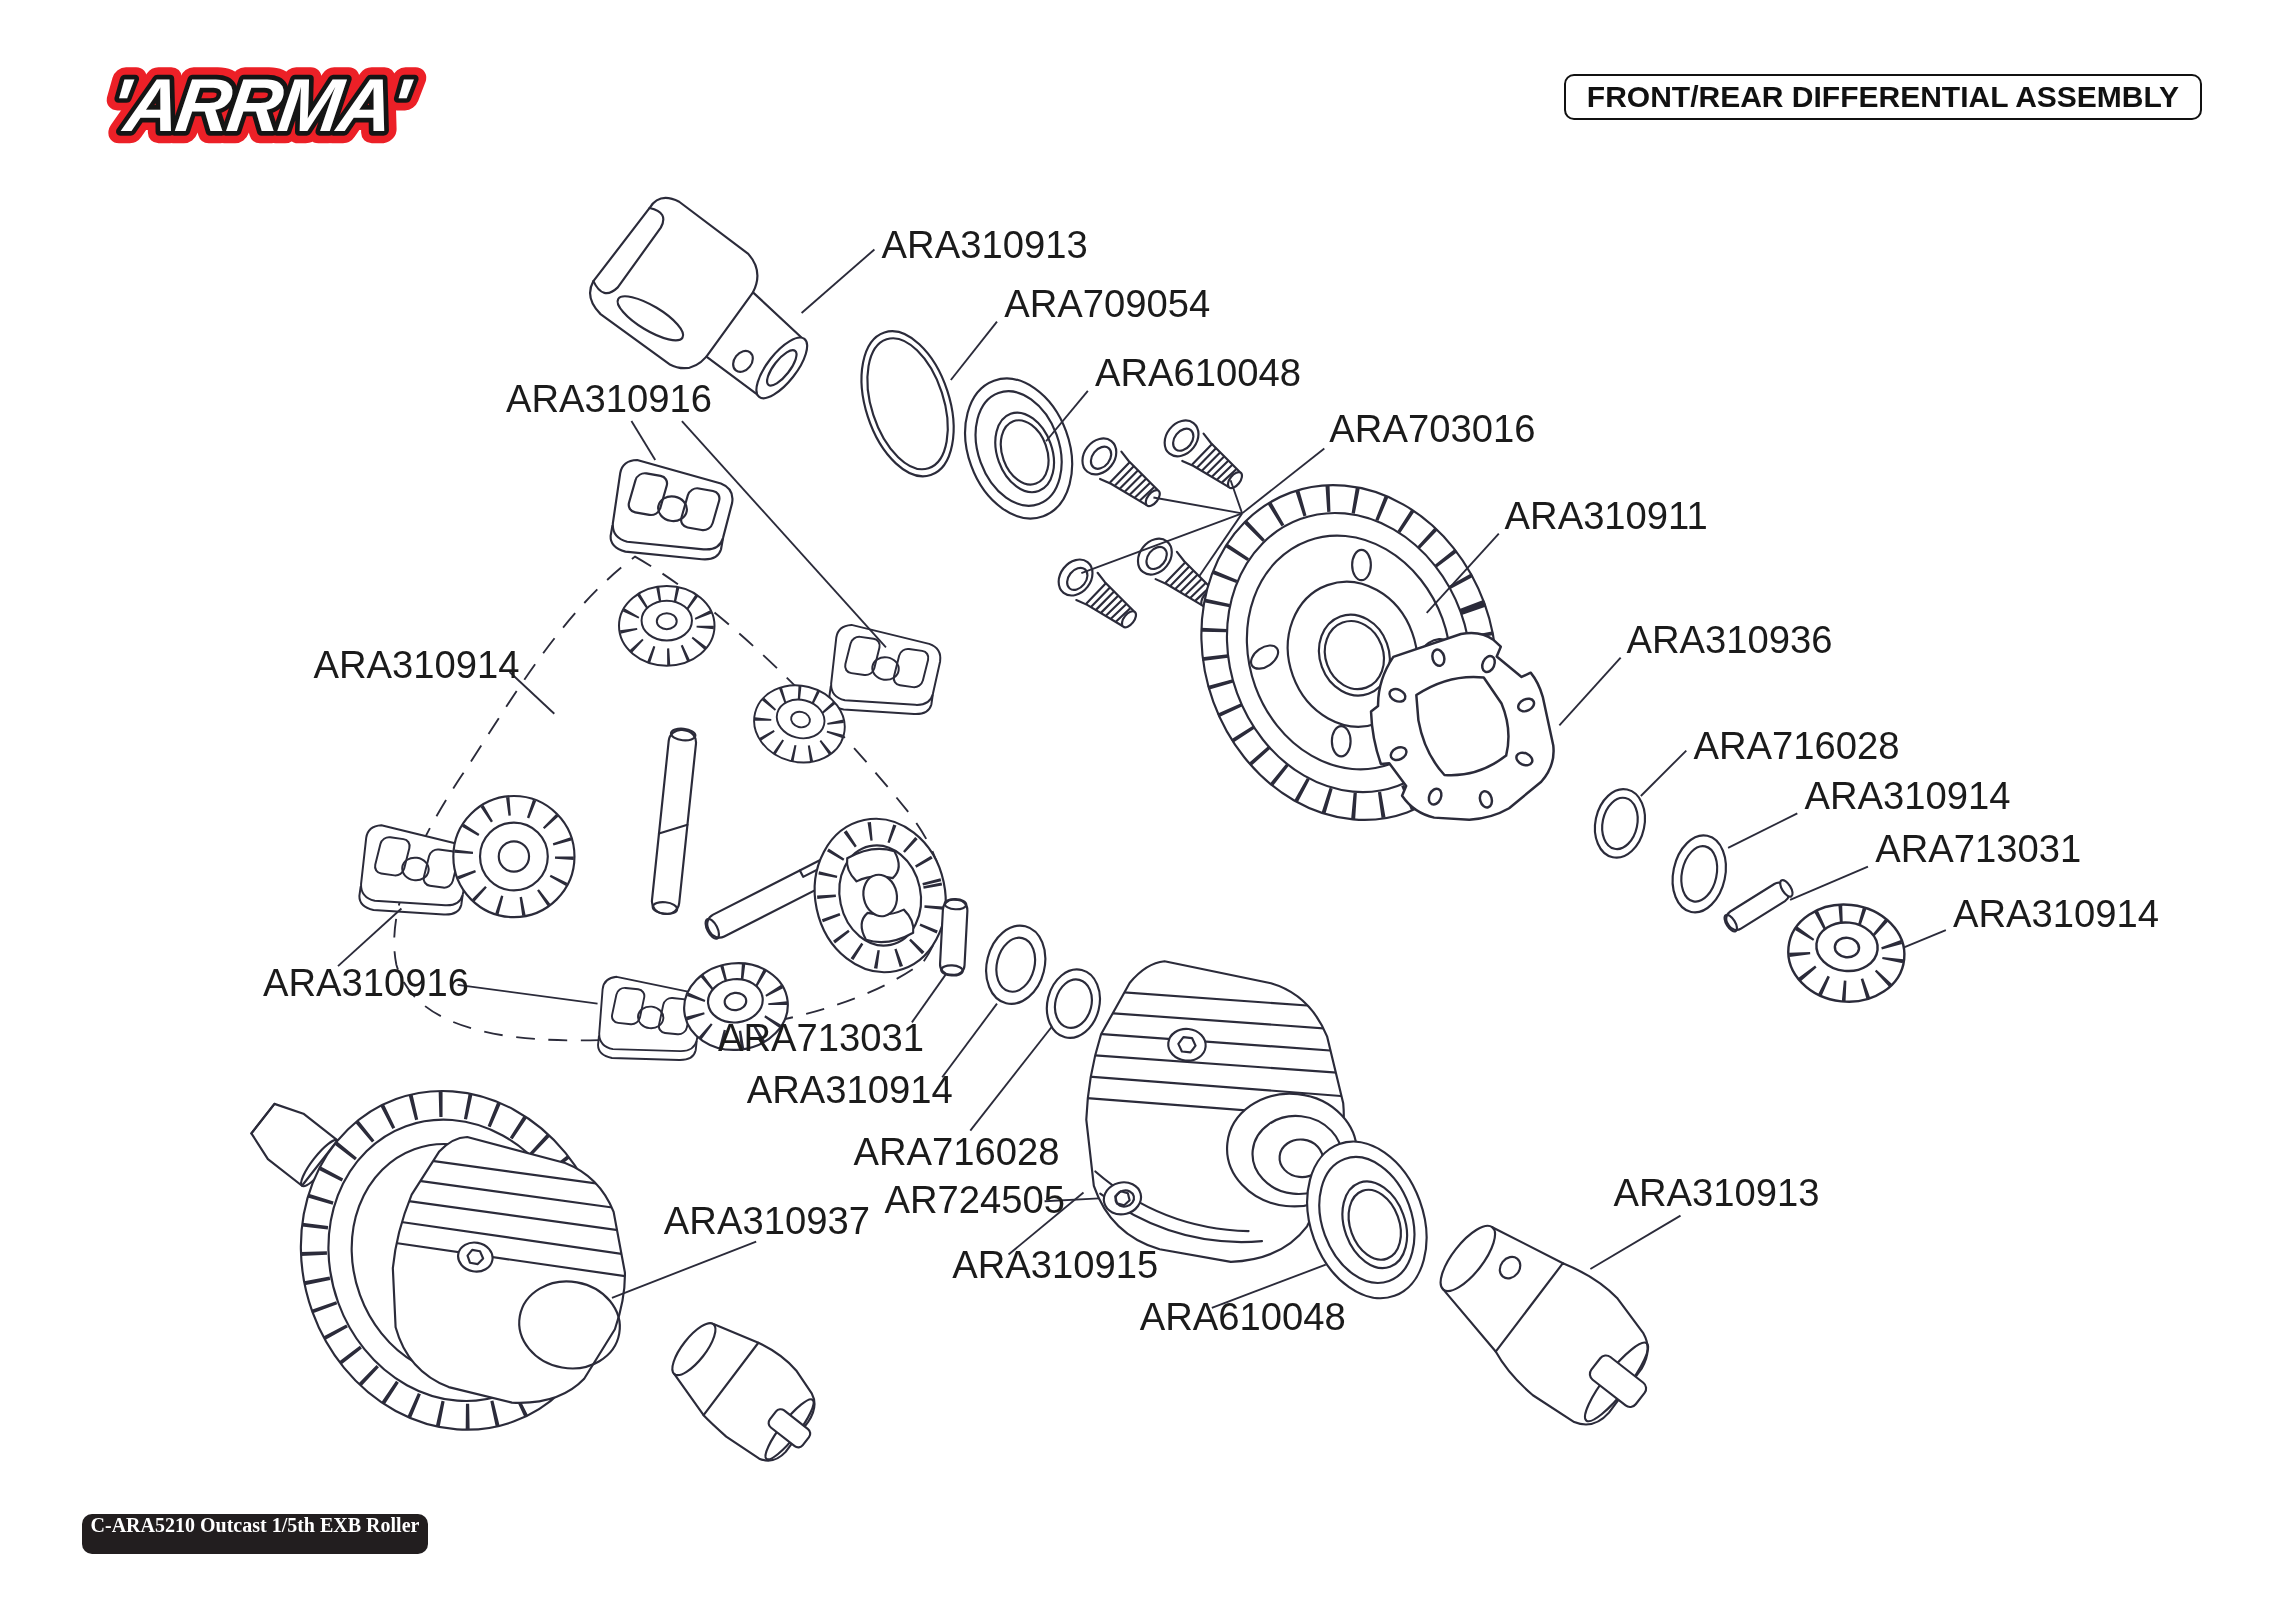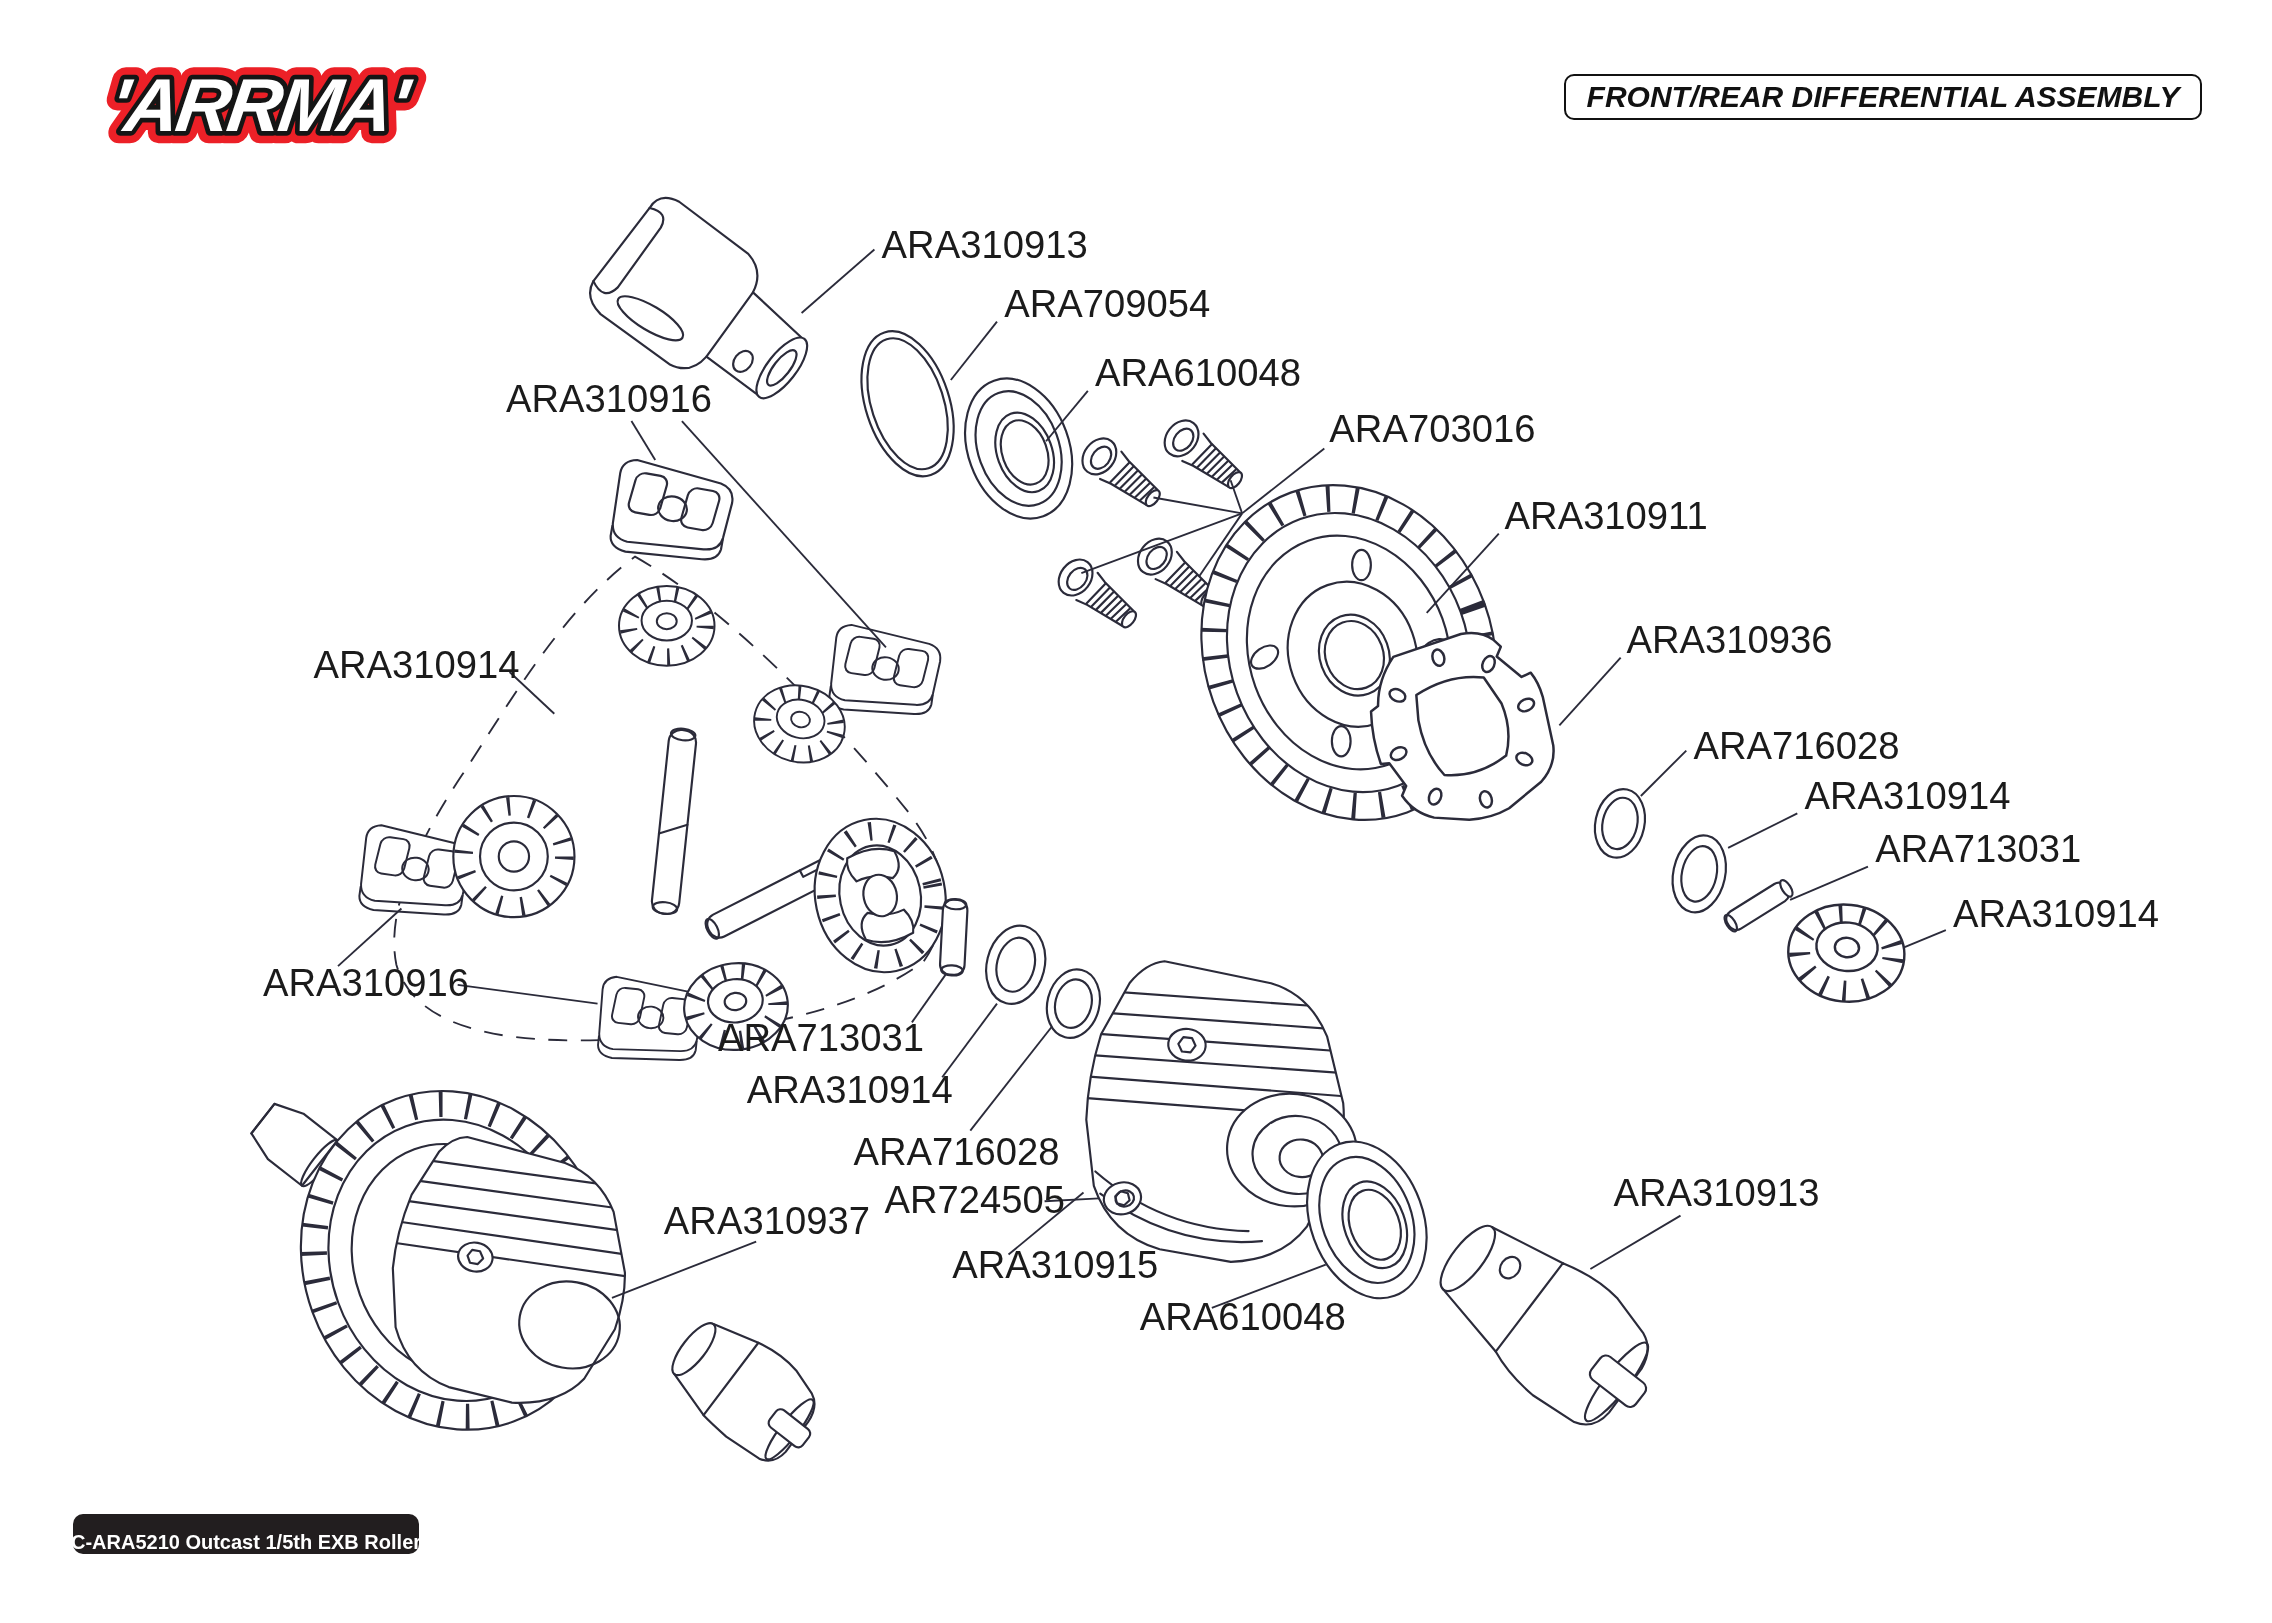--- a/index.html
+++ b/index.html
@@ -10,24 +10,24 @@
   .fw{fill:#ffffff;stroke:#2b2b3a;stroke-width:3;stroke-linejoin:round;}
   .tick{fill:none;stroke:#2b2b3a;}
   .dashline{fill:none;stroke:#2b2b3a;stroke-width:2.6;stroke-dasharray:26 19;}
   .leader{fill:none;stroke:#2b2b3a;stroke-width:2.6;}
   .plabel{font:53px "Liberation Sans",sans-serif;fill:#1b1b1b;}
   .logo-red{fill:none;stroke:#ec2027;stroke-width:34;stroke-linejoin:round;paint-order:stroke;}
   .logo-blk{fill:none;stroke:#151515;stroke-width:13;stroke-linejoin:round;paint-order:stroke;}
   .logo-wht{fill:#ffffff;}
   .logo-t{font:italic 900 104px "Liberation Sans",sans-serif;letter-spacing:-4px;}
   .title-box{position:absolute;left:1564px;top:74px;width:638px;height:46px;border:2.9px solid #111;
-             border-radius:10px;display:flex;align-items:center;justify-content:center;box-sizing:border-box;font-style:italic;}
+             border-radius:10px;display:flex;align-items:center;justify-content:center;box-sizing:border-box;}
   .title-box span{font-weight:bold;font-size:30px;color:#111;white-space:nowrap;letter-spacing:0;}
-  .footer-badge{position:absolute;left:73px;top:1514px;width:346px;height:40px;background:#221e1f;
-                border-radius:10px;display:flex;align-items:flex-end;justify-content:center;box-sizing:border-box;}
+  .footer-badge{position:absolute;left:82px;top:1514px;width:346px;height:40px;background:#221e1f;
+                border-radius:10px;display:flex;align-items:flex-start;justify-content:center;box-sizing:border-box;font-family:Liberation Serif, serif;}
   .footer-badge span{font-weight:bold;font-size:20px;color:#ffffff;white-space:nowrap;}
 </style>
 </head>
 <body>
 
 <div class="page">
 
 <svg id="diagram" width="2273" height="1623" viewBox="0 0 3151 2251">
   <defs>
     <g id="screwshape">

